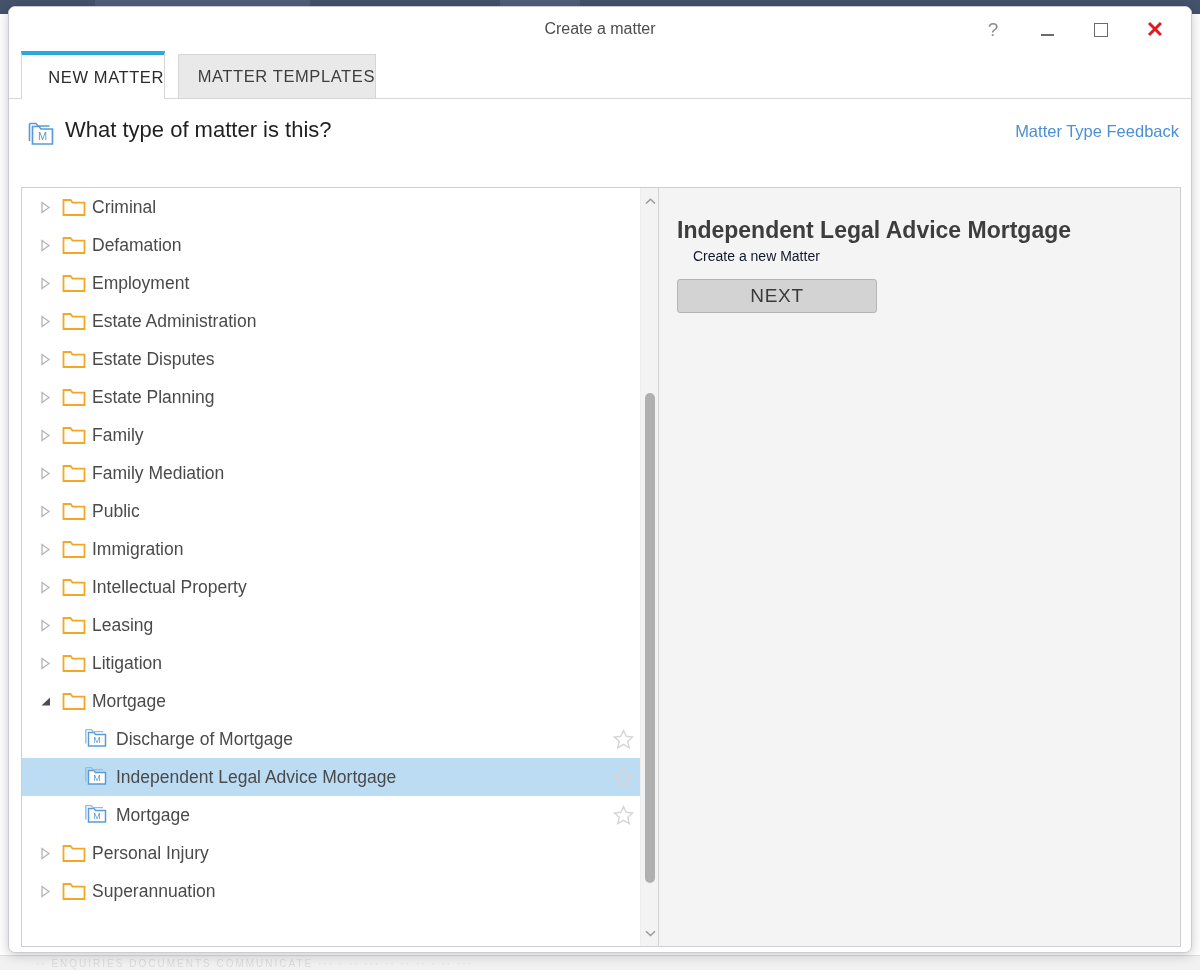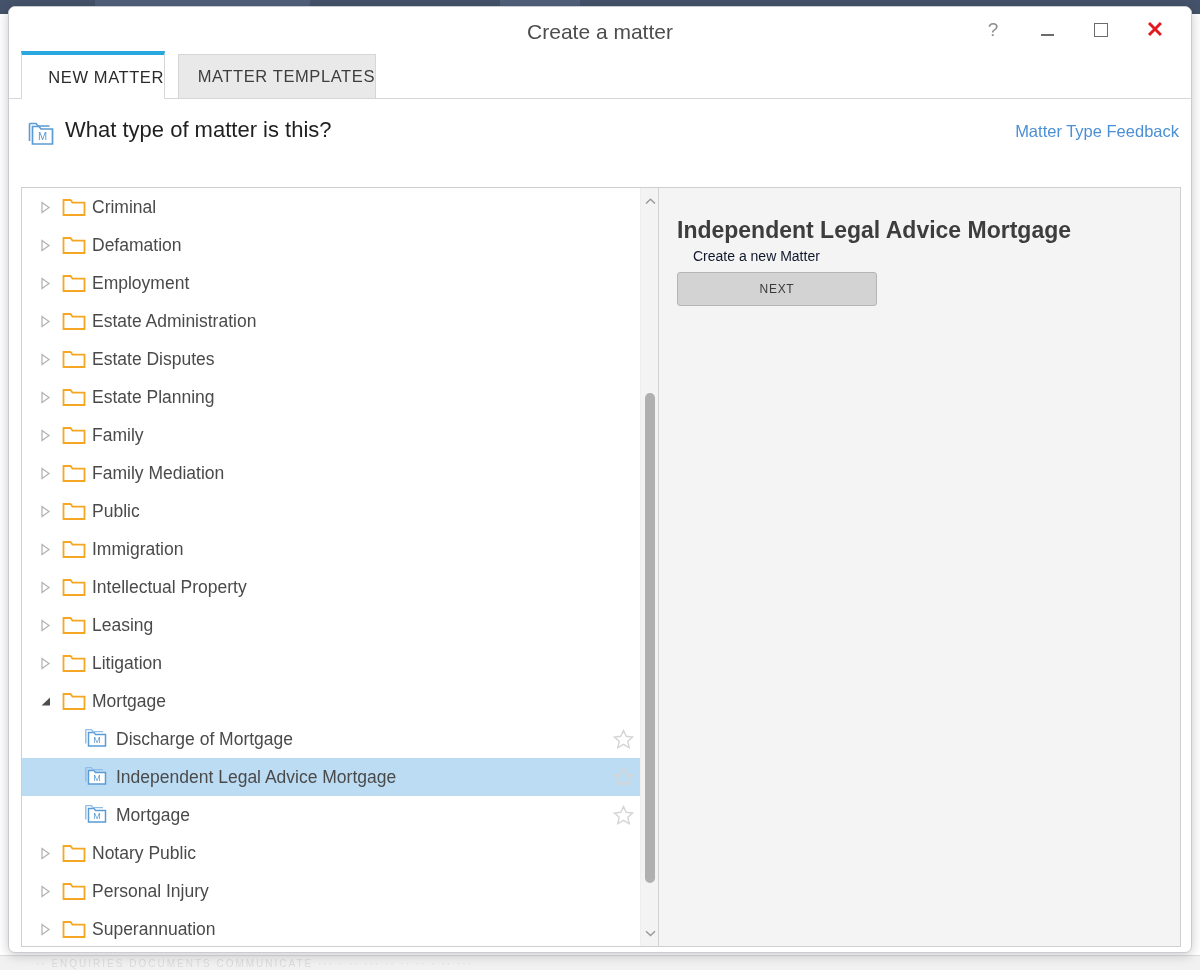--- a/index.html
+++ b/index.html
@@ -73,21 +73,21 @@
   
   #titlebar {
     position: relative;
     height: 44px;
     background: #ffffff;
   }
   #window-title {
     position: absolute;
     left: 0; right: 0; top: 13px;
     text-align: center;
-    font-size: 21px;
+    font-size: 16px;
     color: #4d4d4d;
     font-family: "Liberation Sans", sans-serif;
   }
   .win-btn {
     position: absolute;
     top: 8px;
     width: 44px;
     height: 30px;
     display: flex;
     align-items: center;
@@ -288,27 +288,27 @@
     color: #3d3d3d;
     line-height: 1.25;
   }
   #detail-subtitle {
     font-size: 14px;
     color: #0f172a;
     margin-top: 3px;
     margin-left: 16px;
   }
   #next-button {
-    margin-top: 8px;
+    margin-top: 15px;
     width: 200px;
     height: 34px;
     background: #d3d3d3;
     border: 1px solid #b5b5b5;
     border-radius: 3px;
-    font-size: 12px;
+    font-size: 19px;
     letter-spacing: .7px;
     color: #3a3a3a;
     font-family: "Liberation Sans", sans-serif;
     cursor: pointer;
   }
 </style>
 </head>
 <body>
 
 <div id="desktop-bg">
@@ -585,33 +585,20 @@
                 <path d="M4.5 4.5 H10 L11.6 6.6 H21.5 V18 H4.5 Z" fill="#ffffff" stroke="#5b9bd5" stroke-width="1.5"></path>
                 <path d="M1.8 1.6 H7.4 L9 3.6 H19" fill="none" stroke="#8fbde8" stroke-width="1.4"></path>
                 <path d="M1.8 1.6 V15.5" fill="none" stroke="#8fbde8" stroke-width="1.4"></path>
                 <text x="13" y="15" font-size="9" fill="#5b9bd5" text-anchor="middle" font-family="Liberation Sans, sans-serif">M</text>
               </svg>
             </span>
             <span class="tree-label">Mortgage</span>
             <span class="star-icon"><svg width="21" height="20" viewBox="0 0 21 20">
                 <polygon points="10.5,1.5 13.2,7.3 19.6,8 14.8,12.3 16.2,18.6 10.5,15.4 4.8,18.6 6.2,12.3 1.4,8 7.8,7.3" fill="none" stroke="#d5d5d5" stroke-width="1.4"></polygon>
               </svg></span>
-          </div>
-          <div class="tree-row">
-            <span class="twisty">
-              <svg width="11" height="13" viewBox="0 0 11 13">
-                <polygon points="2,1.5 9,6.5 2,11.5" fill="#ffffff" stroke="#b4b4b4" stroke-width="1.3"></polygon>
-              </svg>
-            </span>
-            <span class="folder-icon">
-              <svg width="24" height="20" viewBox="0 0 24 20">
-                <path d="M1.5 3 H8.5 L10.5 5.6 H22.5 V18 H1.5 Z" fill="#ffffff" stroke="#f5a623" stroke-width="1.8"></path>
-              </svg>
-            </span>
-            <span class="tree-label">Notary Public</span>
           </div>
           <div class="tree-row">
             <span class="twisty">
               <svg width="11" height="13" viewBox="0 0 11 13">
                 <polygon points="2,1.5 9,6.5 2,11.5" fill="#ffffff" stroke="#b4b4b4" stroke-width="1.3"></polygon>
               </svg>
             </span>
             <span class="folder-icon">
               <svg width="24" height="20" viewBox="0 0 24 20">
                 <path d="M1.5 3 H8.5 L10.5 5.6 H22.5 V18 H1.5 Z" fill="#ffffff" stroke="#f5a623" stroke-width="1.8"></path>

